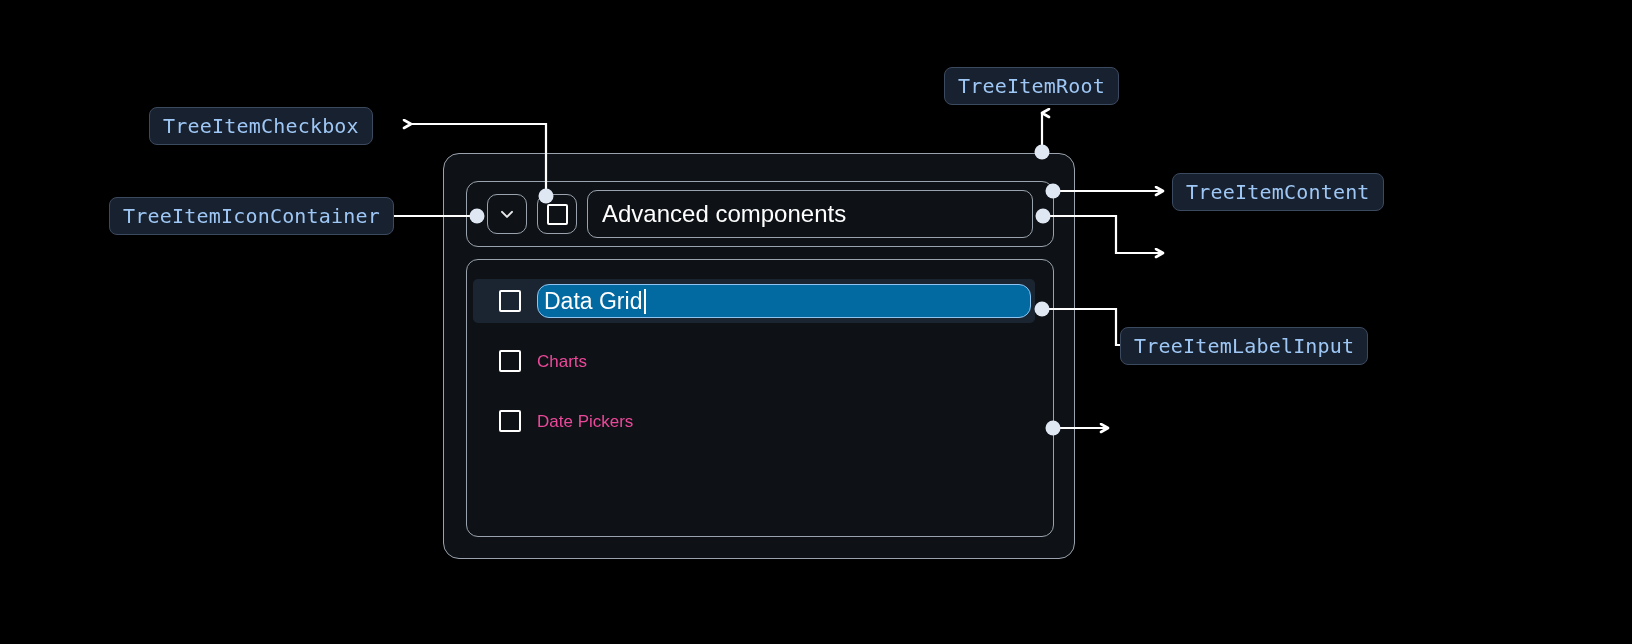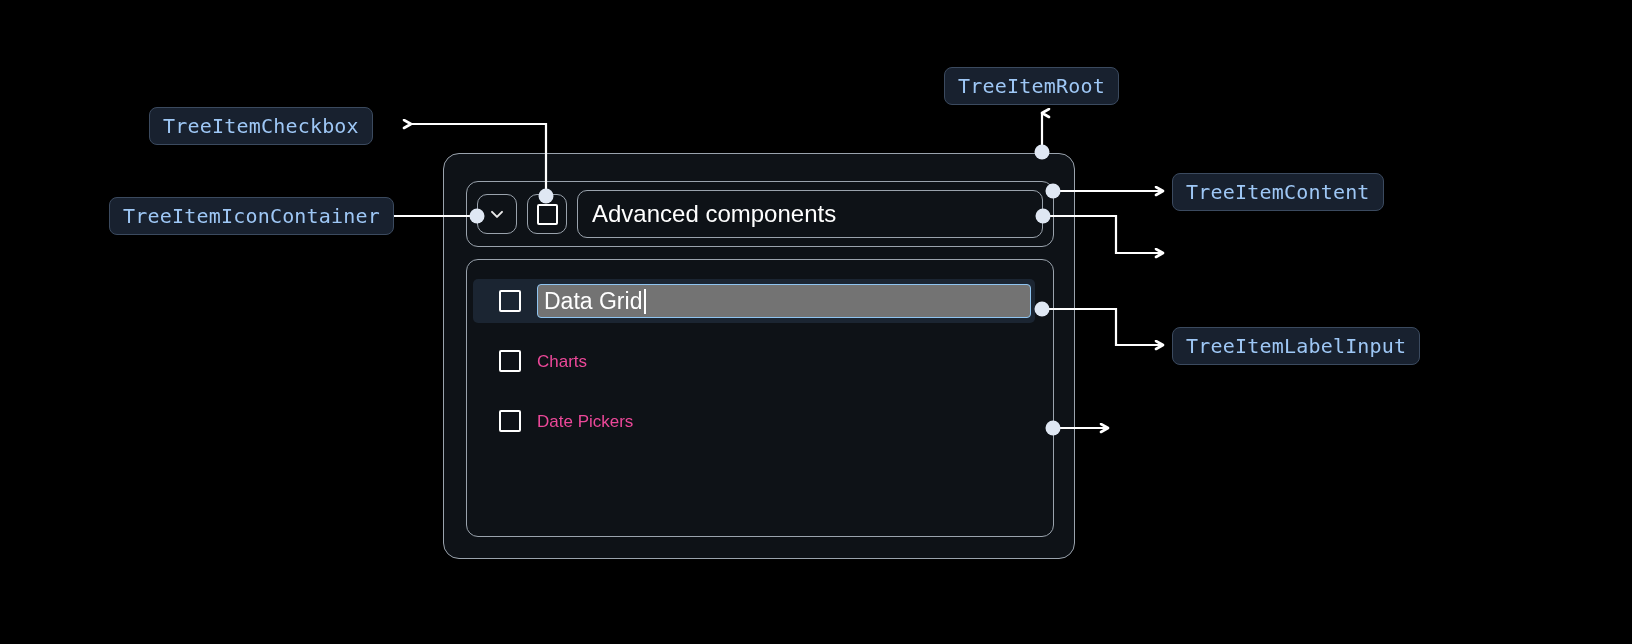--- a/index.html
+++ b/index.html
@@ -71,21 +71,21 @@
     left: 22px;
     top: 27px;
     width: 588px;
     height: 66px;
     box-sizing: border-box;
     background: #0e1217;
     border: 1px solid #9aa3ad;
     border-radius: 12px;
     display: flex;
     align-items: center;
-    padding: 0 10px;
+    padding: 0 20px;
     gap: 10px;
   }
 
   .icon-box {
     width: 40px;
     height: 40px;
     flex: 0 0 40px;
     box-sizing: border-box;
     border: 1px solid #9aa3ad;
     border-radius: 10px;
@@ -166,23 +166,23 @@
   .child-text {
     color: #ec4899;
     font-size: 17px;
     line-height: 1;
   }
 
   #label-input {
     flex: 1 1 auto;
     height: 34px;
     box-sizing: border-box;
-    background: #737373;
+    background: #0369a1;
     border: 1px solid #8fc4f0;
-    border-radius: 4px;
+    border-radius: 12px;
     color: #ffffff;
     font-size: 23px;
     font-family: "Liberation Sans", sans-serif;
     padding: 0 6px;
     display: flex;
     align-items: center;
     margin-right: 4px;
   }
 
   .caret {
@@ -242,21 +242,21 @@
 
   <div class="chip" style="left:149px; top:107px;">TreeItemCheckbox</div>
 
   <div class="chip" style="left:77px; top:197px;margin-left:32px;">TreeItemIconContainer</div>
 
   <div class="chip" style="left:944px; top:67px;">TreeItemRoot</div>
 
   <div class="chip" style="left:1172px; top:173px;">TreeItemContent</div>
 
 
-  <div class="chip" style="left:1172px; top:327px;">TreeItemLabelInput</div>
+  <div class="chip" style="left:1120px; top:327px;">TreeItemLabelInput</div>
 
 
   <div id="tree-root">
 
     <div id="tree-content">
 
       <div class="icon-box">
         <svg class="chev" viewBox="0 0 24 24">
           <path d="M6 9.5 L12 15.5 L18 9.5" fill="none" stroke="#e8e8e8" stroke-width="2.4" stroke-linecap="round" stroke-linejoin="round"></path>
         </svg>

